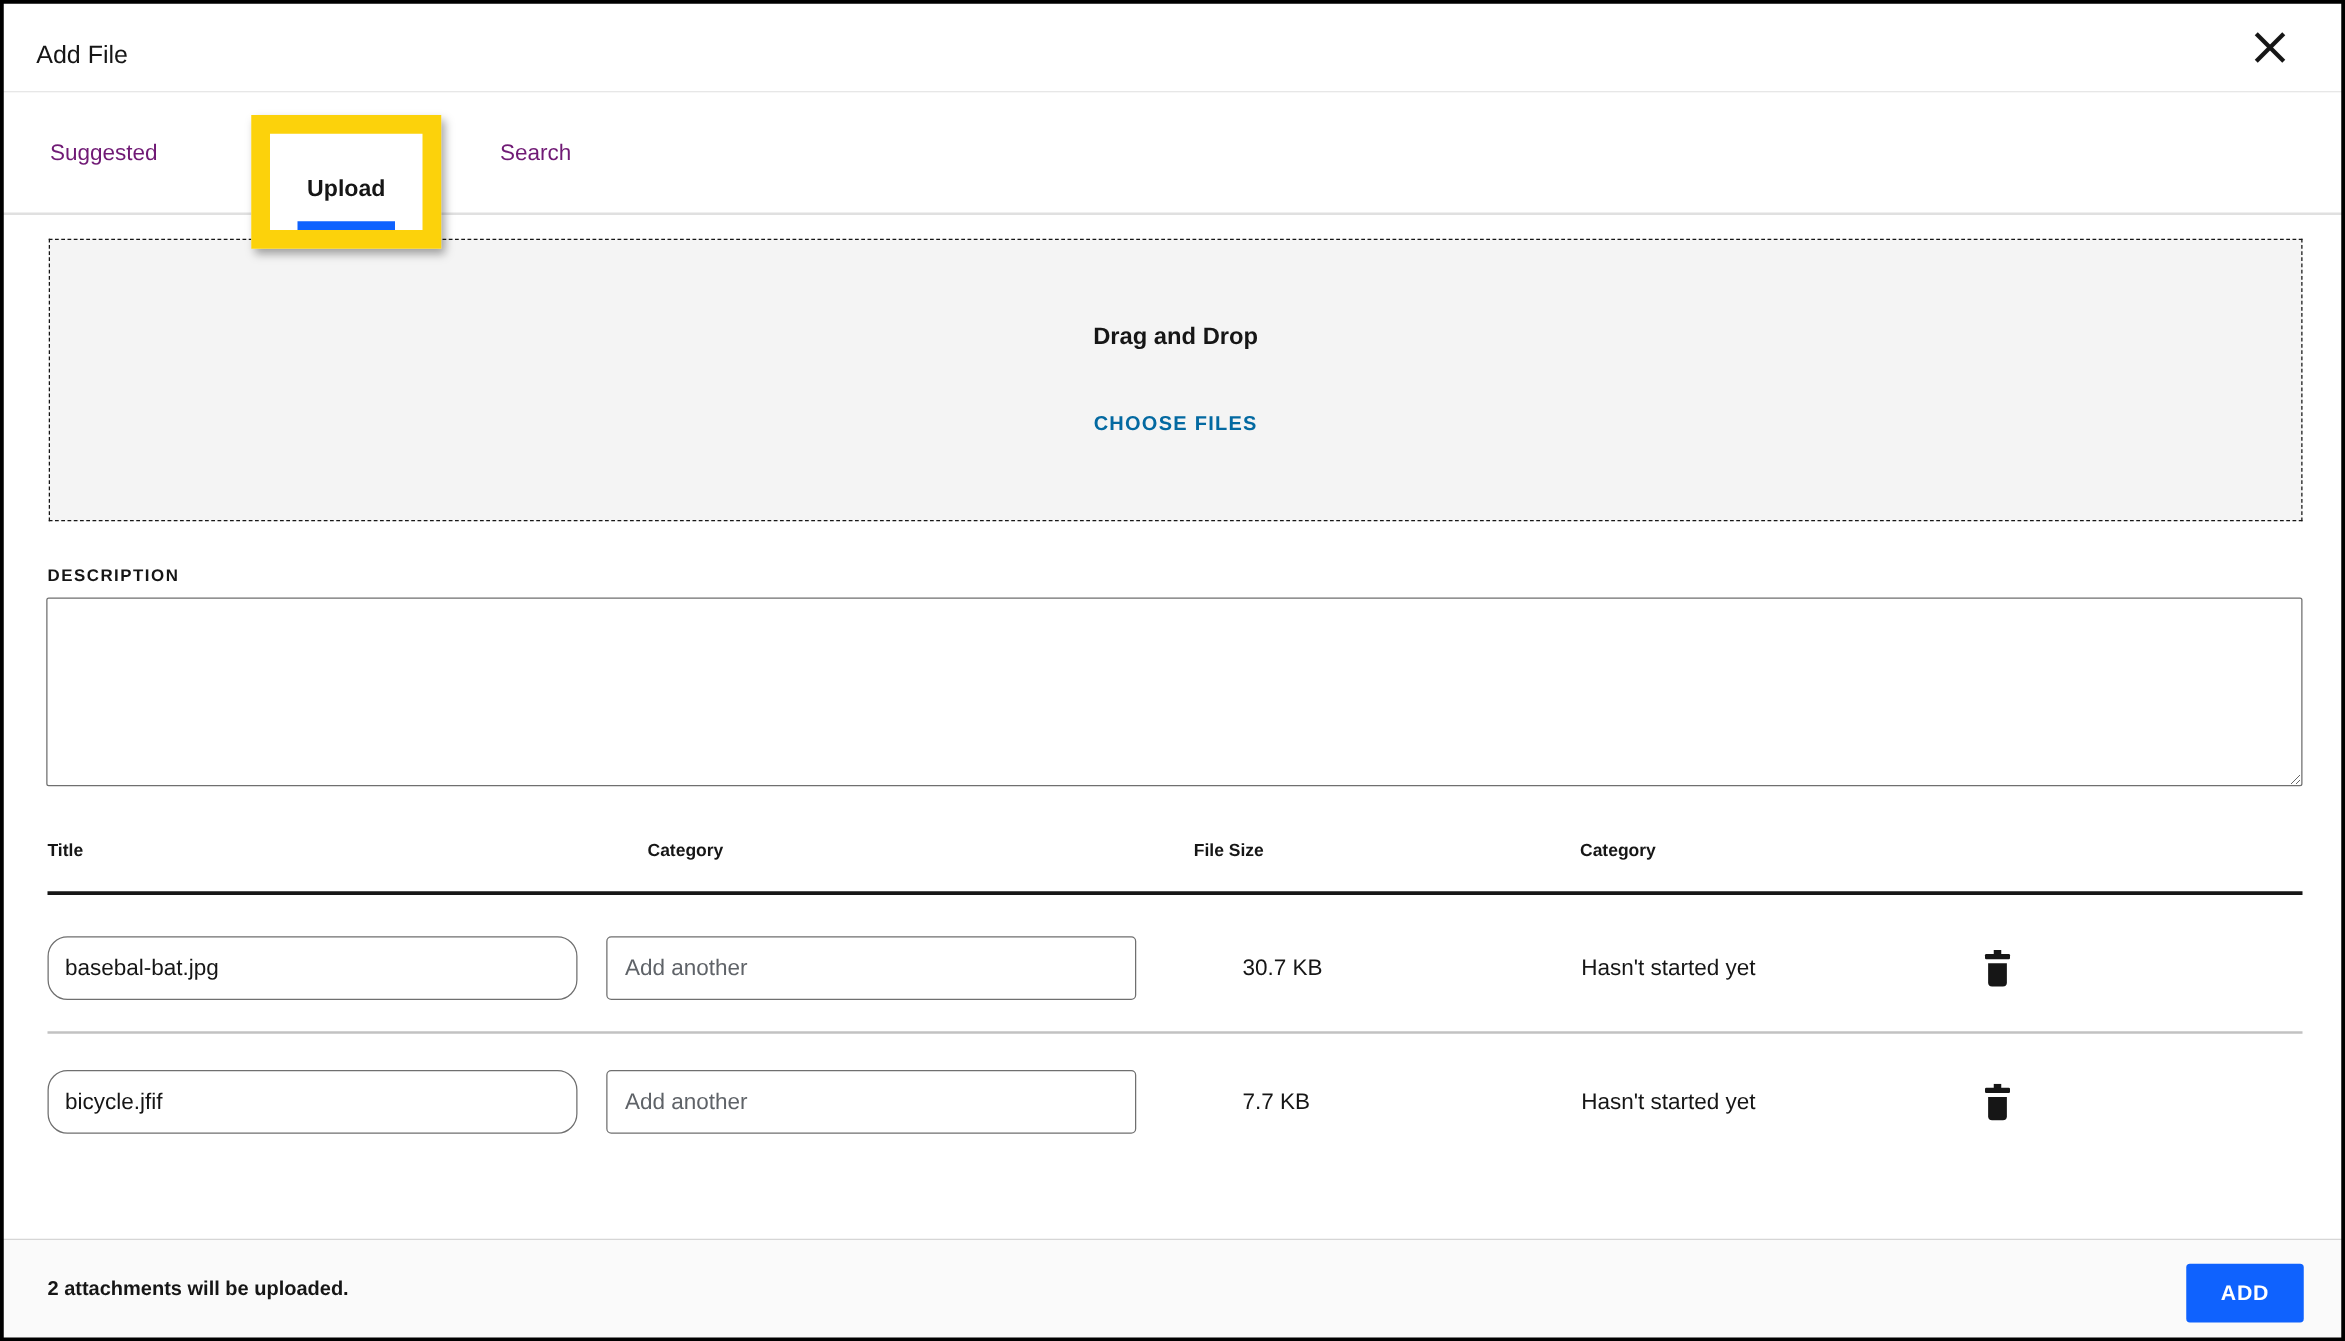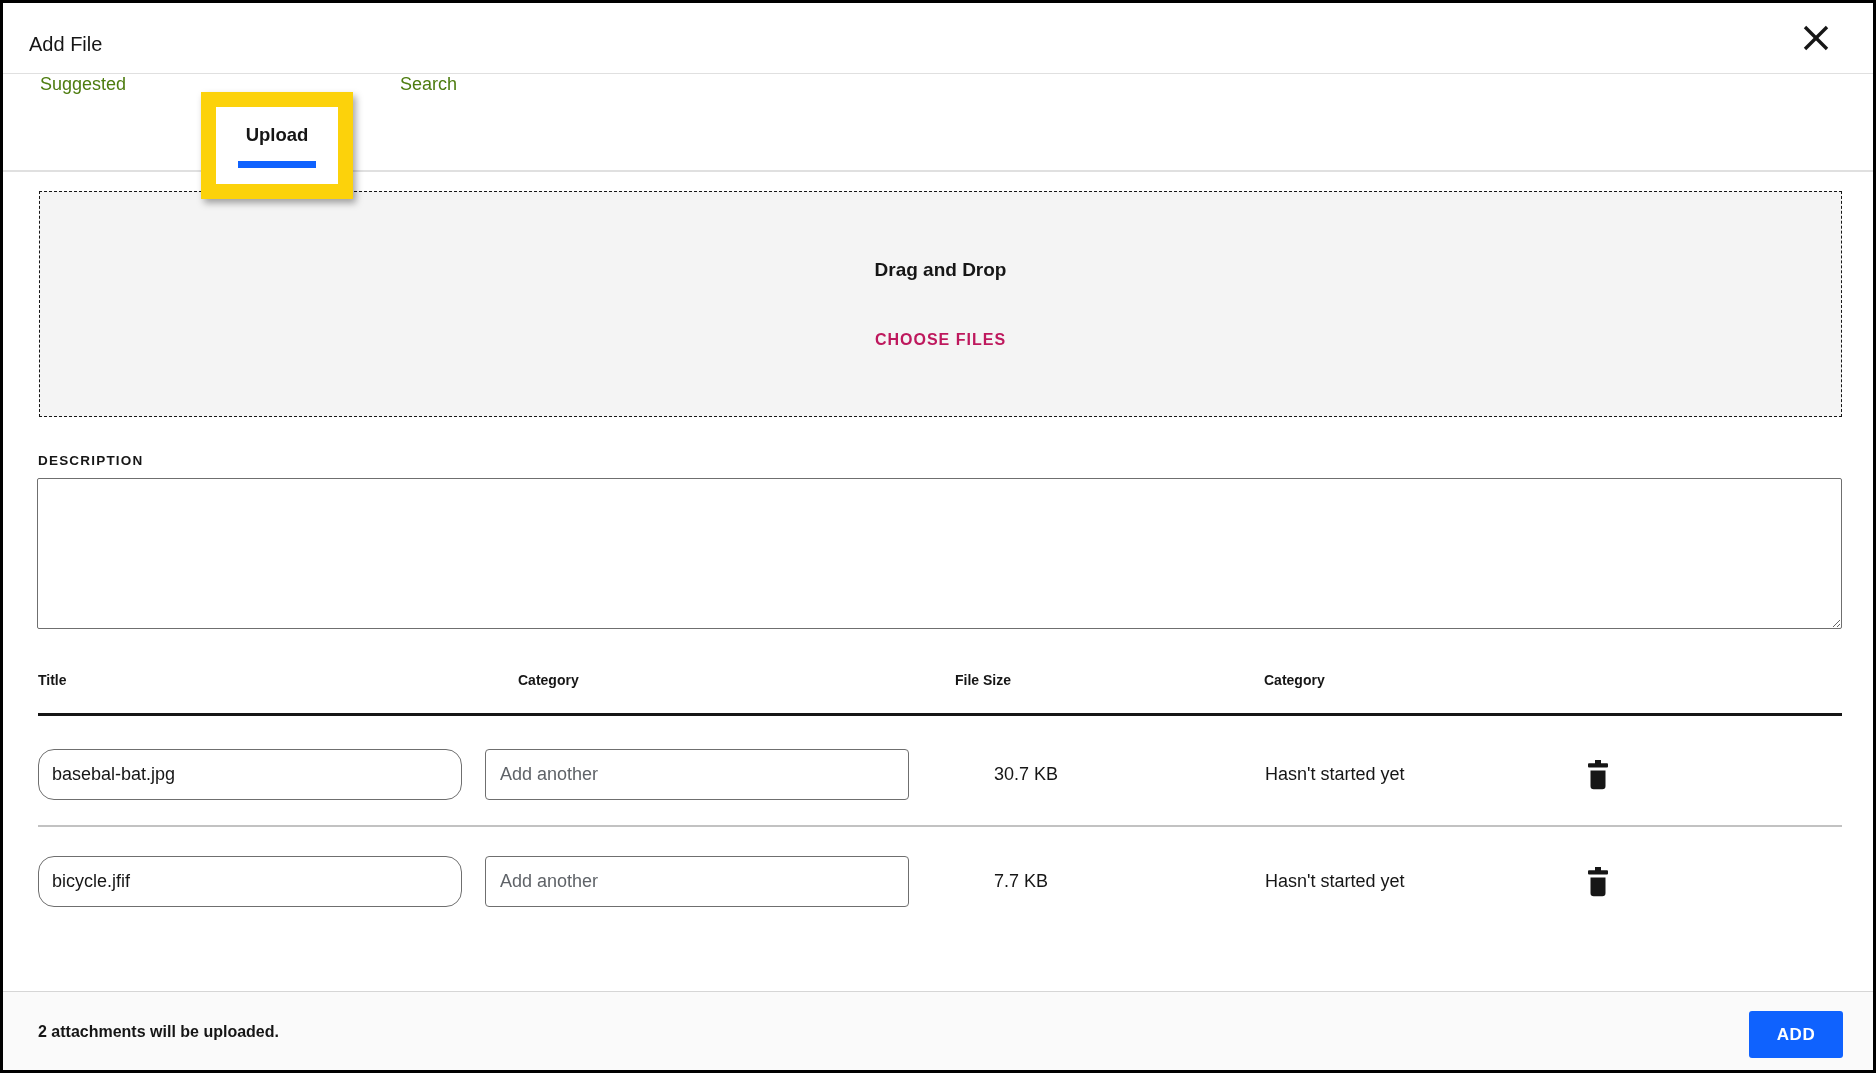--- a/index.html
+++ b/index.html
@@ -9,39 +9,39 @@
   .screen { position:relative; width:1876px; height:1073px; background:#fff; overflow:hidden; }
   .frame { position:absolute; inset:0; border:3px solid #000; z-index:60; pointer-events:none; }
 
   
   .modal-header { position:absolute; top:0; left:0; right:0; height:74px; border-bottom:1px solid #e0e0e0; background:#fff; }
   .modal-title { position:absolute; left:29px; top:33px; font-size:20px; font-weight:400; color:#161616; }
   .close-button { position:absolute; right:43px; top:21px; width:34px; height:34px; background:none; border:none; cursor:pointer; display:flex; align-items:center; justify-content:center; }
 
   
   .tab-bar { position:absolute; top:74px; left:0; right:0; height:98px; border-bottom:2px solid #e0e0e0; background:#fff; }
-  .tab { position:absolute; top:0; height:96px; display:flex; font-size:18px; color:#4d7c0f; cursor:pointer; background:none; border:none; font-family:inherit; }
+  .tab { position:absolute; top:0; height:96px; display:flex; align-items:center; font-size:18px; color:#701a75; cursor:pointer; background:none; border:none; font-family:inherit; }
   .tab-suggested { left:40px; }
   .tab-search { left:400px; }
 
   
   .annotation-box { position:absolute; left:201px; top:92px; width:152px; height:107px;
     border:15px solid #fcd20b; background:#fff; box-shadow:3px 4px 7px rgba(0,0,0,0.35);
     z-index:10; display:flex; flex-direction:column; align-items:center; }
-  .tab-upload { display:flex; flex-direction:column; align-items:center; padding-top:17px; cursor:pointer; background:none; border:none; font-family:inherit;justify-content:center; }
+  .tab-upload { display:flex; flex-direction:column; align-items:center; padding-top:33px; cursor:pointer; background:none; border:none; font-family:inherit;justify-content:center; }
   .tab-upload .tab-label-active { font-size:18.5px; font-weight:600; color:#161616; line-height:22px; }
   .tab-active-indicator { width:78px; height:7px; background:#0f62fe; margin-top:15px; }
 
   
   .drop-zone { position:absolute; left:39px; top:191px; width:1803px; height:226px;
     background:#f4f4f4; border:1px dashed #161616;
     display:flex; flex-direction:column; align-items:center; justify-content:center; gap:50px; }
   .drop-title { font-size:19px; font-weight:700; color:#161616; }
   .choose-files-button { background:none; border:none; cursor:pointer; font-family:inherit;
-    font-size:16px; font-weight:600; letter-spacing:1px; color:#be185d; }
+    font-size:16px; font-weight:600; letter-spacing:1px; color:#0369a1; }
 
   
   .description-label { position:absolute; left:38px; top:453px; font-size:13.5px; font-weight:700; letter-spacing:1.2px; color:#161616; }
   .description-input { position:absolute; left:37px; top:478px; width:1805px; height:151px;
     border:1px solid #6f6f6f; border-radius:2px; background:#fff; font-family:inherit; font-size:16px; padding:8px 10px; resize:both; }
 
   
   .col-head { position:absolute; top:672px; font-size:14px; font-weight:600; color:#161616; }
   .col-head.c-title { left:38px; }
   .col-head.c-category { left:497px;margin-left:21px; }

